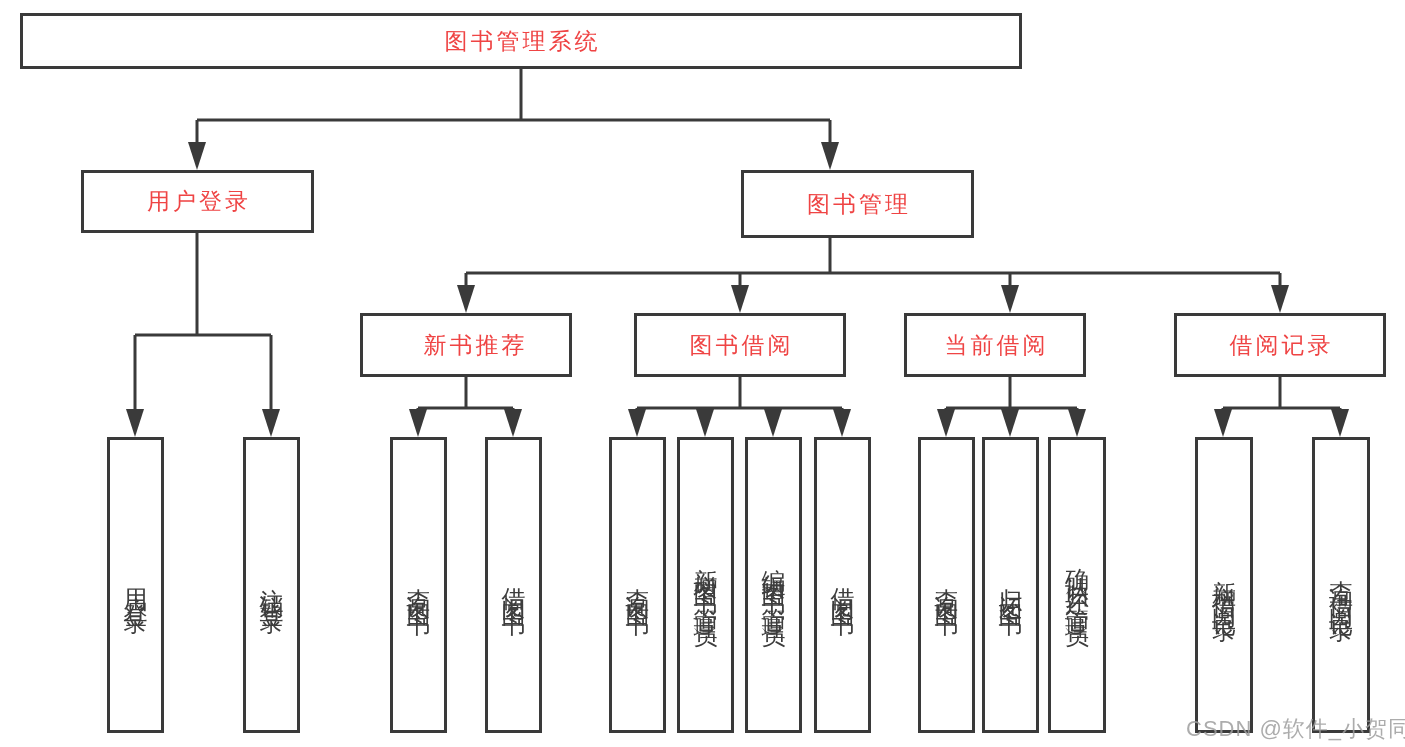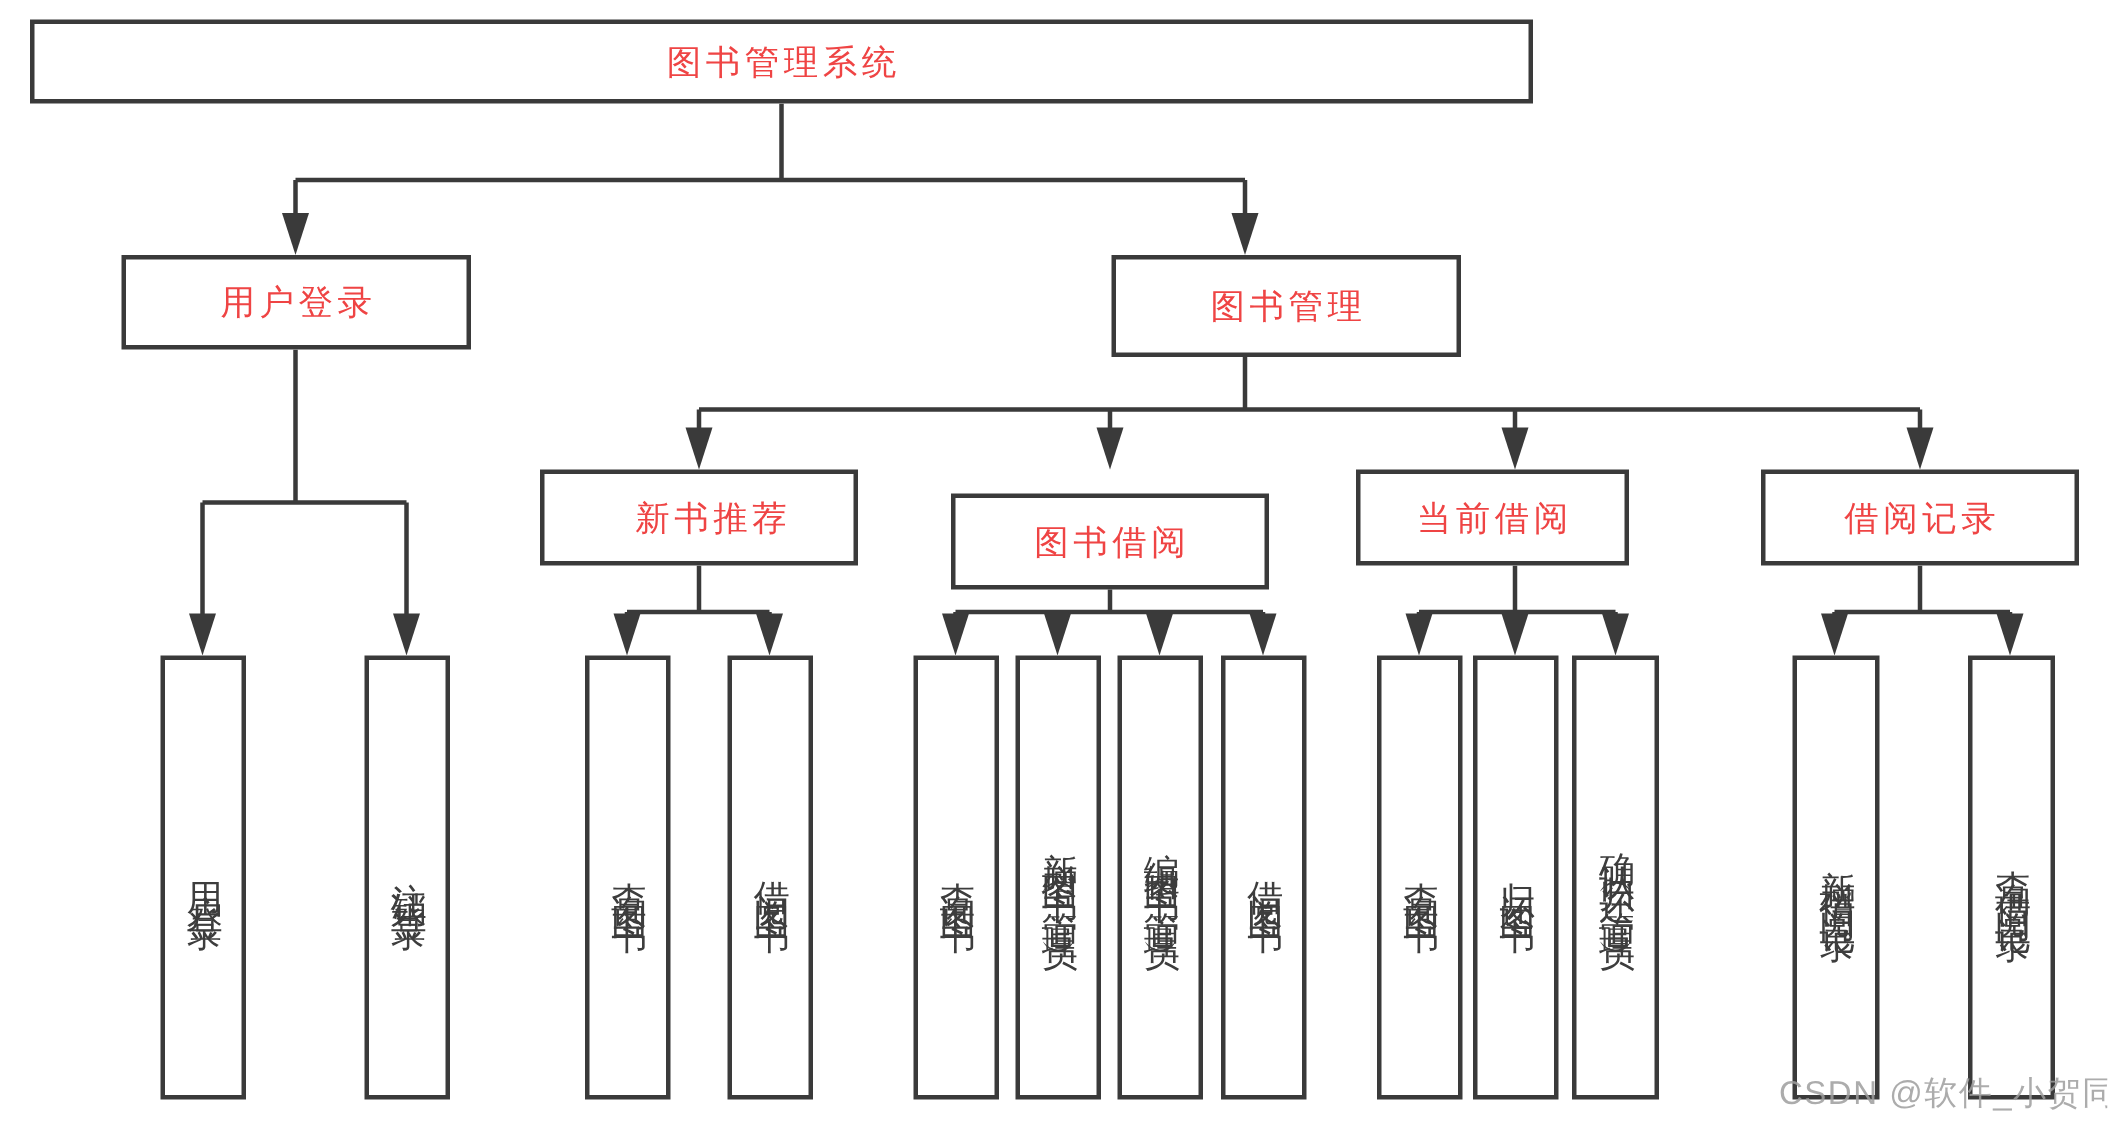--- a/index.html
+++ b/index.html
@@ -121,21 +121,21 @@
   <div class="node hnode" style="left:81px;top:170px;width:233px;height:63px;">
     <span>用户登录</span>
   </div>
   <div class="node hnode" style="left:713px;top:170px;width:233px;height:68px;margin-left:28px;">
     <span>图书管理</span>
   </div>
 
   <div class="node hnode" style="left:360px;top:313px;width:212px;height:64px;padding-left:16px;">
     <span>新书推荐</span>
   </div>
-  <div class="node hnode" style="left:634px;top:313px;width:212px;height:64px;margin-top:16px;">
+  <div class="node hnode" style="left:634px;top:313px;width:212px;height:64px;">
     <span>图书借阅</span>
   </div>
   <div class="node hnode" style="left:904px;top:313px;width:182px;height:64px;">
     <span>当前借阅</span>
   </div>
   <div class="node hnode" style="left:1174px;top:313px;width:212px;height:64px;">
     <span>借阅记录</span>
   </div>
 
   <div class="node vnode" style="left:107px;top:437px;width:57px;height:296px;">

